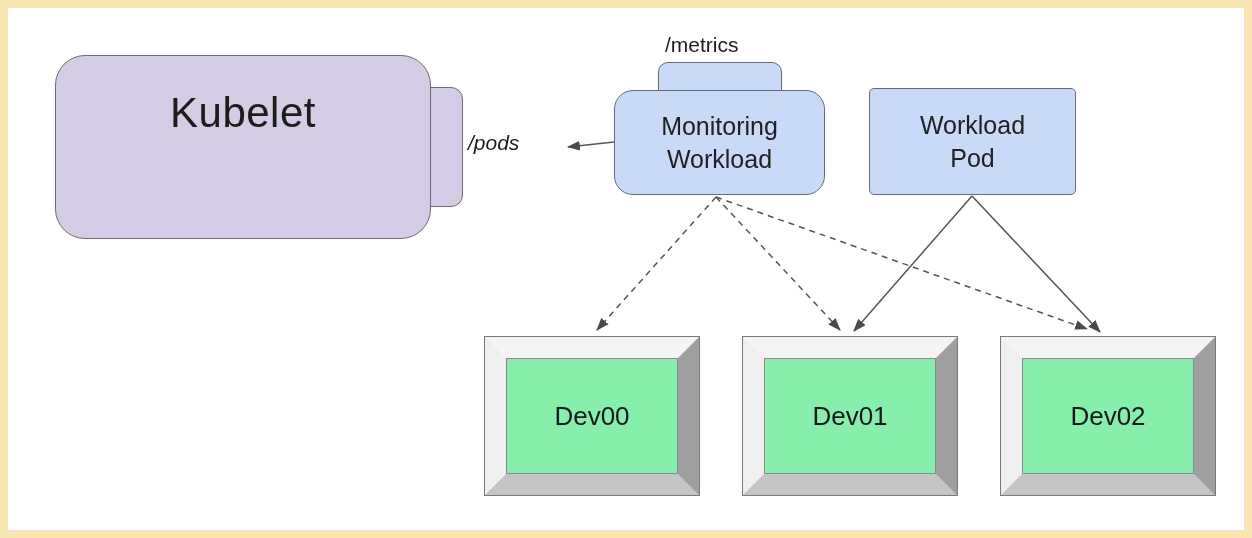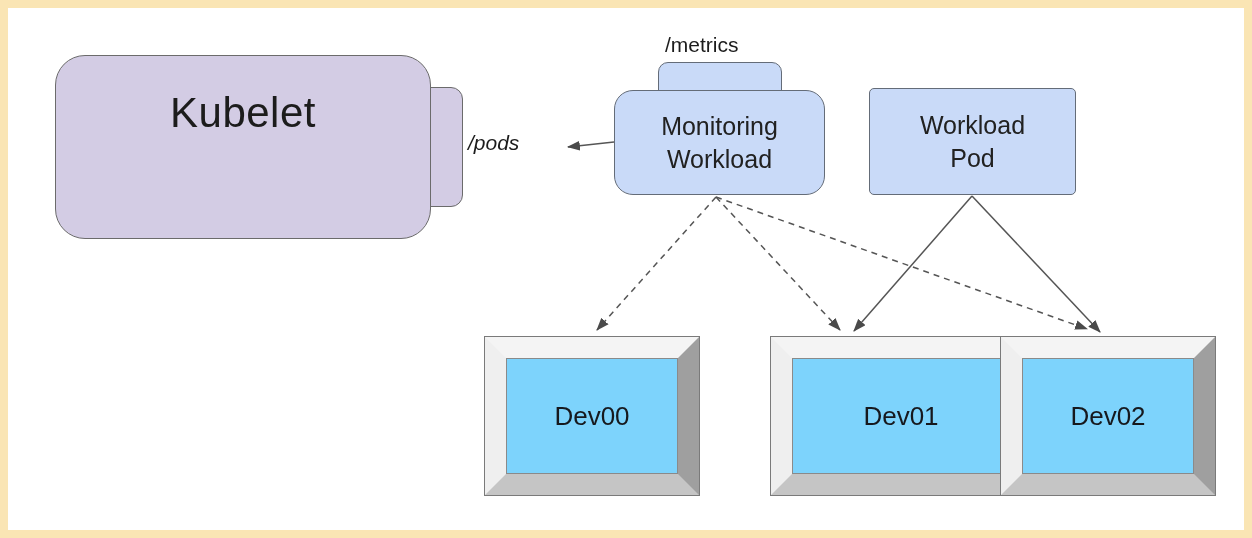--- a/index.html
+++ b/index.html
@@ -44,26 +44,26 @@
   .dev{
     position:absolute;top:336px;width:214px;height:158px;
     border:1px solid #7a7a7a;z-index:2;
   }
   .dev .bevel{
     position:absolute;inset:0;box-sizing:border-box;
     border-style:solid;border-width:21px;
     border-color:#f4f4f4 #9f9f9f #c5c5c5 #efefef;
   }
   .dev .face{
-    position:absolute;inset:21px;border:1px solid #8a8a8a;background:#7dd3fc;
+    position:absolute;inset:21px;border:1px solid #8a8a8a;background:#86efac;
     display:flex;align-items:center;justify-content:center;
   }
   .dev-label{font-size:26px;color:#16181d;}
   .dev00{left:484px;}
-  .dev01{left:770px;padding-left:46px;}
+  .dev01{left:742px;}
   .dev02{left:1000px;}
   svg.edges{position:absolute;left:0;top:0;z-index:4;pointer-events:none;}
   .edge{stroke:#555555;stroke-width:1.5;fill:none;}
   .edge.dashed{stroke-dasharray:6 5;}
 </style>
 </head>
 <body>
 
 <div class="canvas">
 

